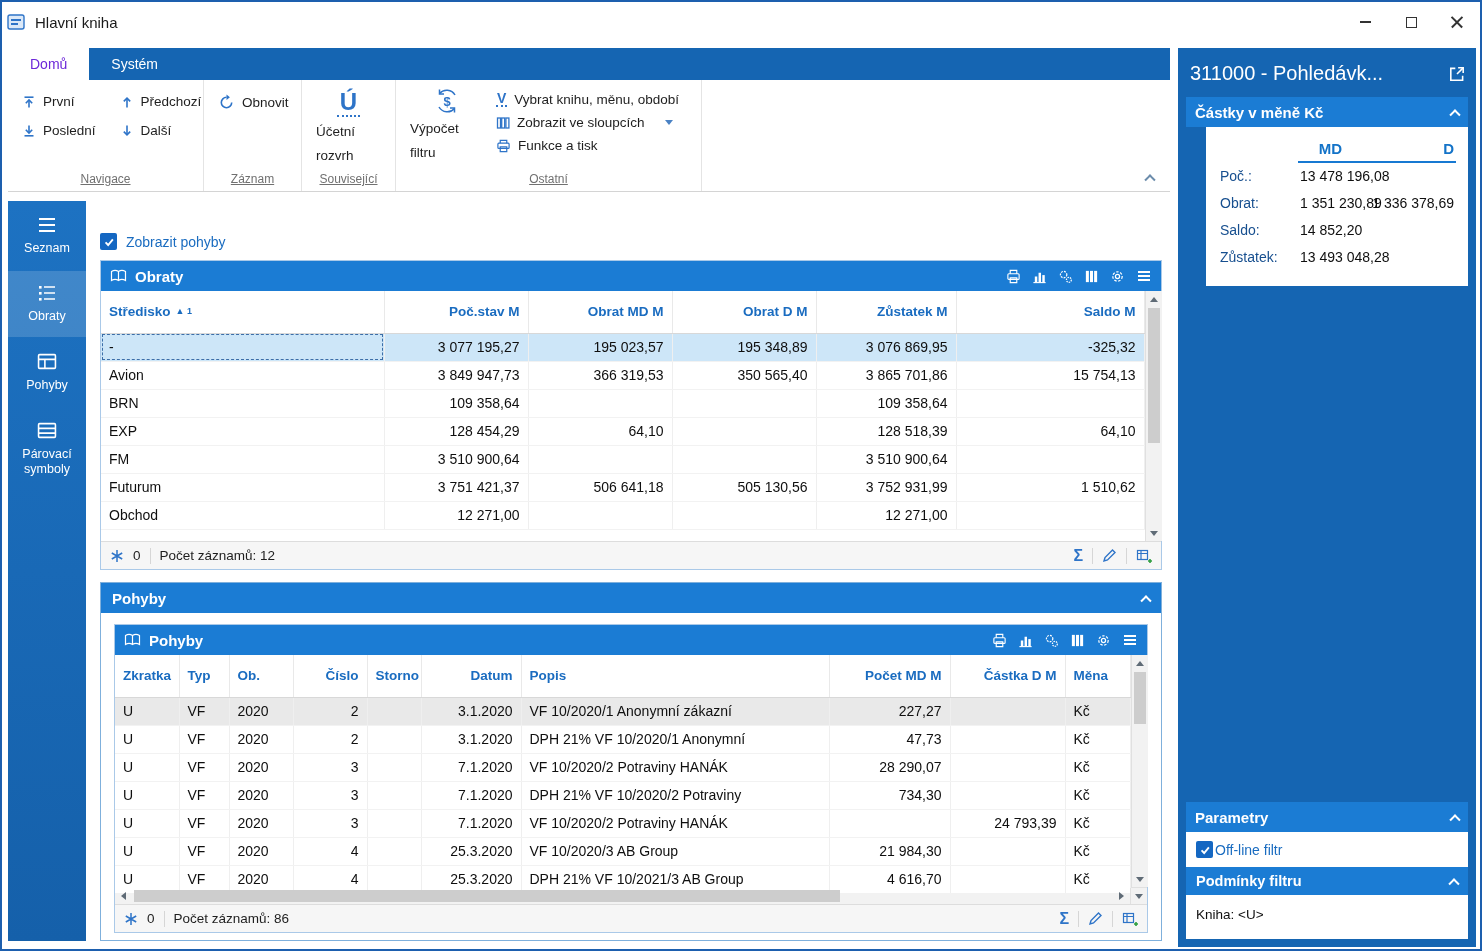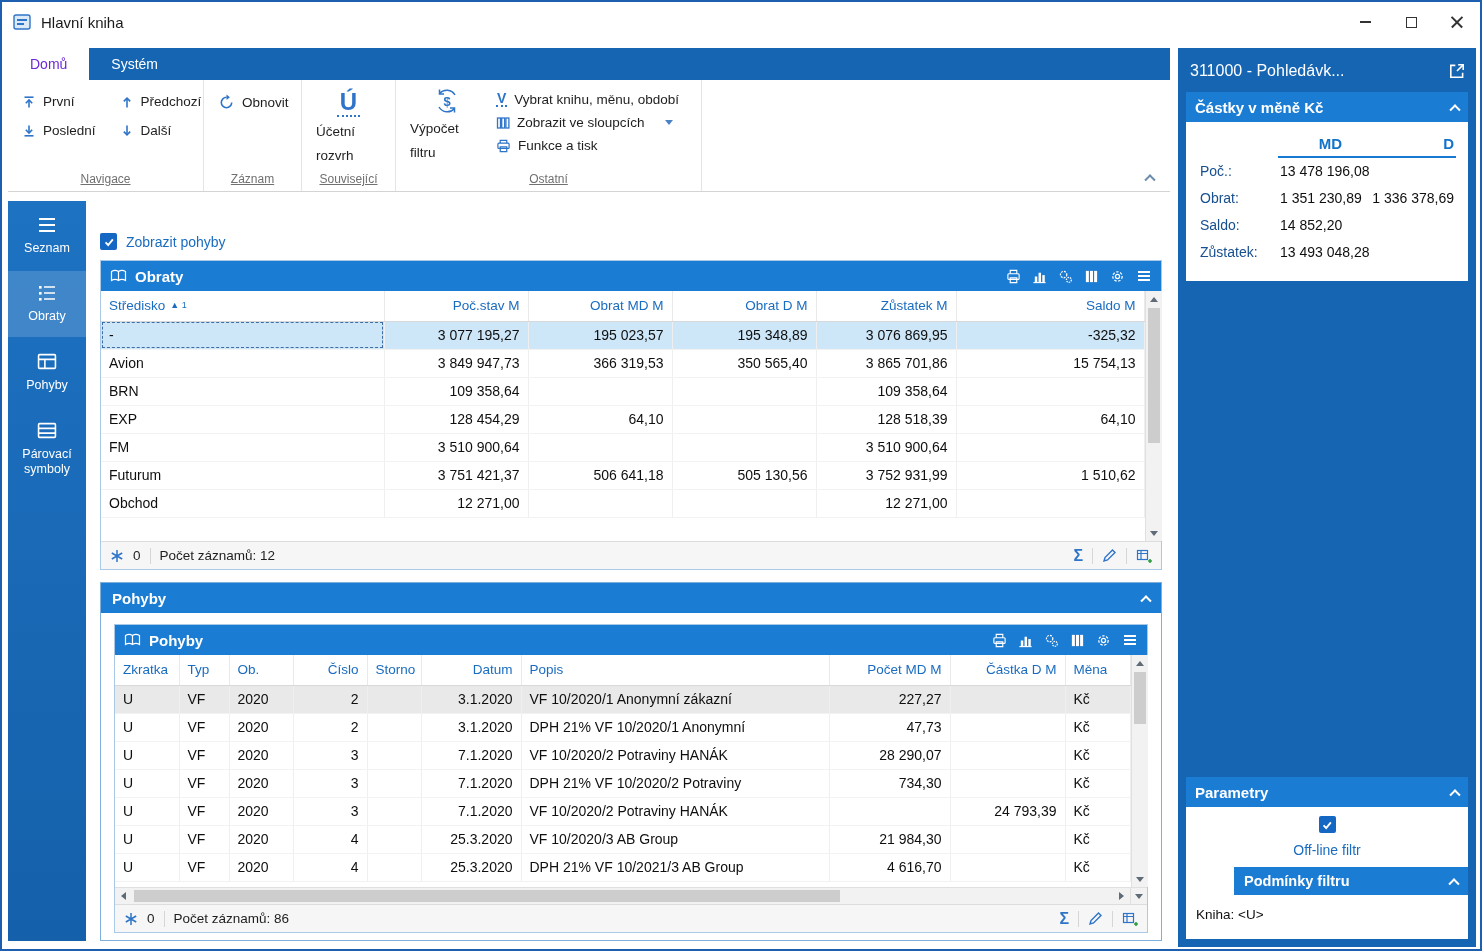--- a/index.html
+++ b/index.html
@@ -1,21 +1,21 @@
 <!DOCTYPE html>
 <html><head>
 <meta charset="utf-8">
 <style>
   *{box-sizing:border-box;margin:0;padding:0;}
   html,body{margin:0;padding:0;}
   body{width:1482px;height:951px;font-family:"Liberation Sans","DejaVu Sans",sans-serif;background:#fff;}
   .window{width:1482px;height:951px;border:2px solid #1d5fae;background:#fff;display:flex;flex-direction:column;overflow:hidden;}
 
   
-  .titlebar{height:40px;flex:none;display:flex;align-items:center;padding-left:10px;background:#fff;justify-content:flex-end;}
+  .titlebar{height:40px;flex:none;display:flex;align-items:center;padding-left:4px;background:#fff;justify-content:flex-end;}
   .app-icon{width:20px;height:20px;margin-right:9px;display:flex;}
   .title{font-size:15px;color:#1a1a1a;}
   .win-controls{margin-left:auto;display:flex;height:100%;}
   .wc{width:46px;height:100%;display:flex;align-items:center;justify-content:center;position:relative;cursor:default;}
   .min-glyph{width:11px;height:2px;background:#333;}
   .max-glyph{width:11px;height:11px;border:1.5px solid #333;}
   .xwrap{position:relative;width:16px;height:16px;}
   .xbar{position:absolute;width:15px;height:1.6px;background:#333;top:50%;left:50%;}
   .xbar.a{transform:translate(-50%,-50%) rotate(45deg);}
   .xbar.b{transform:translate(-50%,-50%) rotate(-45deg);}
@@ -58,21 +58,21 @@
   .checkbox{width:17px;height:17px;background:#1467c2;border-radius:2px;display:flex;align-items:center;justify-content:center;flex:none;}
 
   
   .grid-panel{border:1px solid #aac9e8;background:#fff;}
   .phead{height:30px;background:#1b7cd4;display:flex;align-items:center;gap:8px;padding:0 9px;color:#fff;flex:none;}
   .ptitle{font-weight:bold;font-size:15px;}
   .hicons{margin-left:auto;display:flex;align-items:center;gap:11px;}
   .hicon{display:flex;align-items:center;}
 
   table.grid{border-collapse:collapse;table-layout:fixed;background:#fff;align-self:flex-start;}
-  table.grid th{font-weight:normal;color:#1a6cc0;font-size:13.5px;height:30px;padding:0 8px;border-right:1px solid #e9e9e9;border-bottom:1px solid #d8d8d8;text-align:left;white-space:nowrap;overflow:hidden;}
+  table.grid th{font-weight:bold;color:#1a6cc0;font-size:13.5px;height:42px;padding:0 8px;border-right:1px solid #e9e9e9;border-bottom:1px solid #d8d8d8;text-align:left;white-space:nowrap;overflow:hidden;}
   table.grid td{font-size:14px;color:#0f0f0f;height:28px;padding:0 8px;border-right:1px solid #efefef;border-bottom:1px solid #f2f2f2;white-space:nowrap;overflow:hidden;}
   table.grid .num{text-align:right;}
   .sortmark{font-size:9px;color:#1a6cc0;margin-left:5px;vertical-align:2px;}
   tr.selected td{background:#cde6f8;}
   tr.selected td:first-child{outline:1px dashed #3c6ea8;outline-offset:-2px;}
   tr.current td{background:#e9e9e9;}
 
   .gridarea{display:flex;align-items:stretch;}
   .vscroll{width:17px;background:#f2f2f2;border-left:1px solid #e0e0e0;display:flex;flex-direction:column;flex:none;margin-left:auto;}
   .sarr{height:16px;display:flex;align-items:center;justify-content:center;flex:none;}
@@ -92,34 +92,34 @@
   .statusbar{height:28px;background:#f6f6f6;border-top:1px solid #ddd;display:flex;align-items:center;gap:9px;padding:0 9px;font-size:13.5px;color:#1e1e1e;}
   .sspacer{flex:1;}
   .vsep{width:1px;height:16px;background:#d6d6d6;}
   .sum{color:#2e74c8;font-weight:bold;font-size:16px;line-height:16px;}
 
   .outer-panel{margin-top:12px;border:1px solid #7fb0dc;background:#fff;}
   .outer-head{height:30px;background:#1b7cd4;color:#fff;display:flex;align-items:center;padding:0 11px;}
   .outer-body{padding:11px 13px 7px;background:#fff;}
 
   
-  .rp-title{display:flex;align-items:center;color:#fff;font-size:16px;padding:10px 2px 12px 4px;gap:8px;}
+  .rp-title{display:flex;align-items:center;color:#fff;font-size:20px;padding:10px 2px 12px 4px;gap:8px;}
   .rp-title .t{flex:1;white-space:nowrap;overflow:hidden;}
   .rp-panel{display:flex;flex-direction:column;}
-  .amt-body{background:#fff;padding:8px 12px 16px;}
+  .amt-body{background:#fff;padding:8px 12px 16px;margin-left:20px;}
   table.amt{width:100%;border-collapse:collapse;table-layout:fixed;}
   table.amt th{font-size:15px;color:#1373c8;font-weight:bold;text-align:right;height:27px;padding:0 2px;}
   table.amt th.u{border-bottom:2px solid #1779d2;}
   table.amt td{height:27px;font-size:14px;color:#0f0f0f;padding:0 2px;white-space:nowrap;}
   table.amt td:first-child{color:#174f8f;text-align:left;}
   table.amt td.num{text-align:right;}
   .params{margin-top:auto;}
   .params-body{background:#fff;display:flex;flex-direction:column;}
-  .pcb-row{display:flex;align-items:center;gap:9px;color:#1a6cc0;font-size:14px;padding:9px 10px;flex-direction:column;}
-  .pf-head{height:28px;background:#1b7cd4;color:#fff;display:flex;align-items:center;padding:0 10px;margin-left:48px;}
+  .pcb-row{display:flex;align-items:center;gap:2px;color:#1a6cc0;font-size:14px;padding:9px 10px;}
+  .pf-head{height:28px;background:#1b7cd4;color:#fff;display:flex;align-items:center;padding:0 10px;}
   .pf-head .ptitle{font-size:14.5px;}
   .pf-lines{padding:7px 10px 11px;font-size:13.5px;color:#101010;line-height:26px;}
   .mlauto{margin-left:auto;}
 </style>
 </head>
 <body>
 
 <div class="window">
 
   <div class="titlebar">

